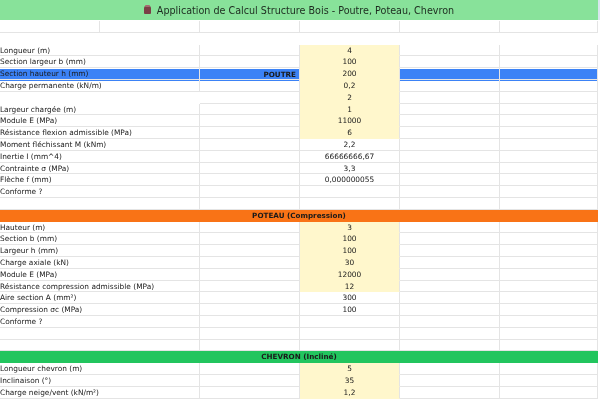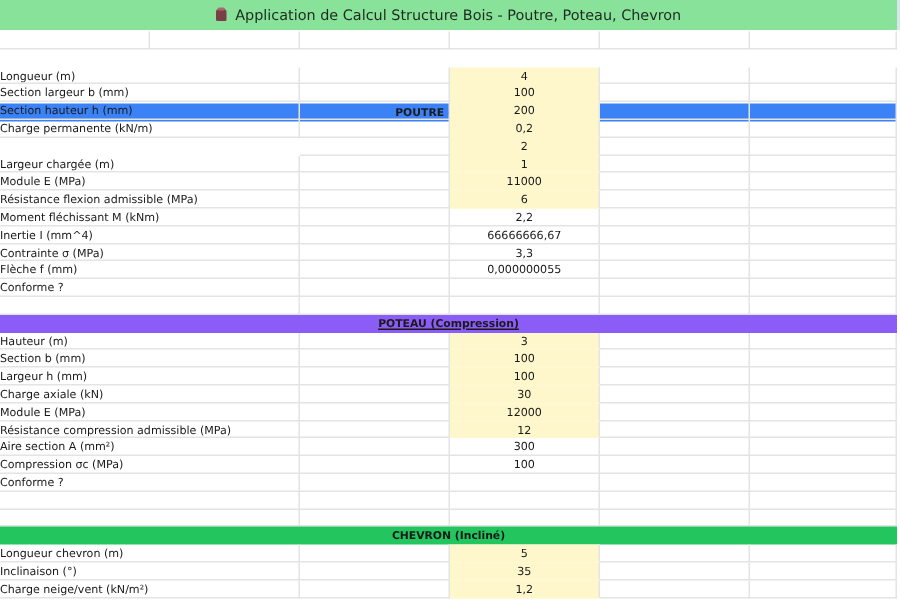--- a/index.html
+++ b/index.html
@@ -19,21 +19,21 @@
   .c2 { left:200px; width:100px; }
   .c3 { left:300px; width:100px; }
   .c4 { left:400px; width:100px; }
   .c5 { left:500px; width:98px; }
   .label { left:0; width:200px; text-align:left; padding-right:2px; border-right:1px solid #e4e4e4; }
   .val { left:300px; width:100px; text-align:center; }
   .val.input { background:#fff7cc; border-bottom:1px solid #fff7cc; }
   .spacer-c2 { left:200px; width:100px; }
   .section { position:absolute; left:0; top:0; width:598px; height:11.8px; font-weight:bold; text-align:center; line-height:11.4px; font-size:7.2px; }
   .sec-poutre { background:#3b82f6;margin-top:36px; }
-  .sec-poteau { background:#8b5cf6;text-decoration:underline; }
+  .sec-poteau { background:#f97316; }
   .sec-chevron { background:#22c55e; }
 </style>
 </head>
 <body>
 
 <div class="title-bar">
   <span class="icon"></span>
   <span>Application de Calcul Structure Bois - Poutre, Poteau, Chevron</span>
 </div>
 

